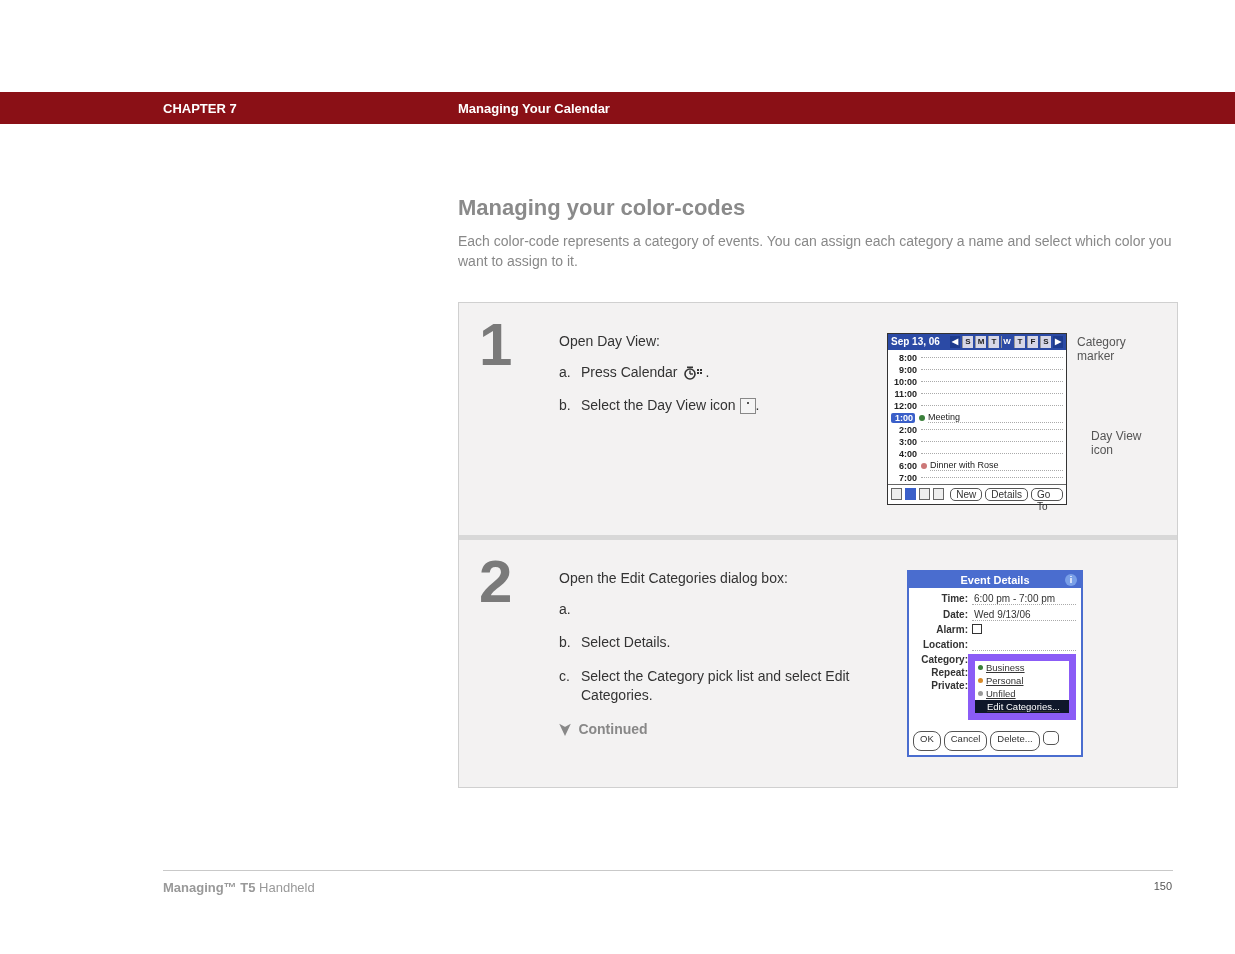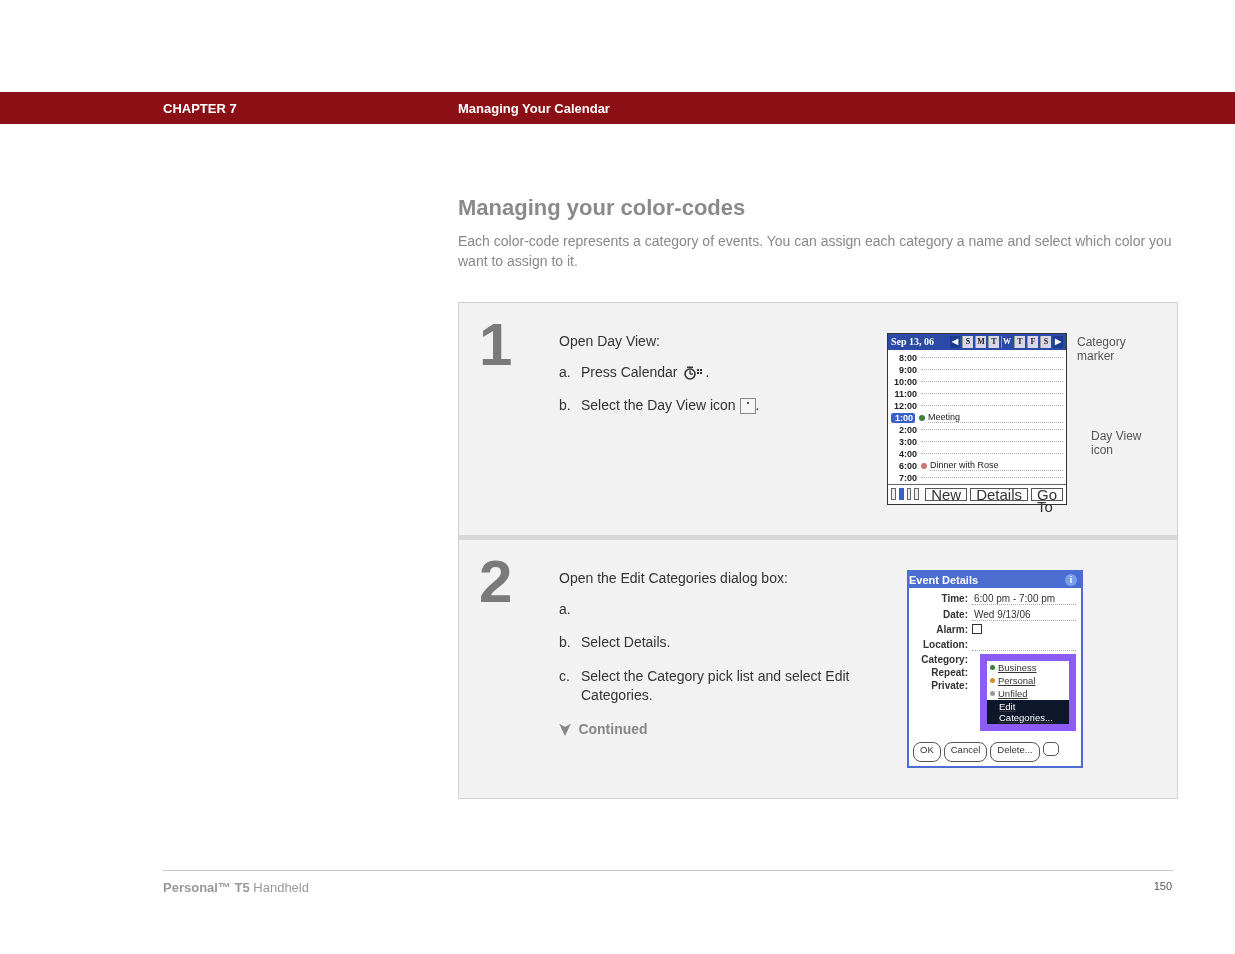--- a/index.html
+++ b/index.html
@@ -149,21 +149,20 @@
     font-family: Arial, sans-serif;
   }
   .dv-title {
     background: #2b4aa5;
     color: #fff;
     font-weight: bold;
     font-size: 10px;
     padding: 2px 3px;
     display: flex;
     gap: 2px;
-    font-family: Liberation Serif, serif;
   }
   .dv-date { flex: 0 0 auto; }
   .dv-arrow {
     width: 10px; height: 12px;
     background: #1c3a8e;
     color: #fff;
     display: flex;
     align-items: center;
     justify-content: center;
     font-size: 8px;
@@ -209,41 +208,42 @@
     border:1px solid #666;
     background:#eee;
     font-size:7px;
     display:flex;
     align-items:center;
     justify-content:center;
   }
   .dv-tool-icon.active { background:#3a5fc9; border-color:#3a5fc9; }
   .dv-btn {
     border:1px solid #555;
-    border-radius:0;
+    border-radius:5px;
     padding:0 5px;
-    font-size:15px;
+    font-size:10px;
     height:13px;
     line-height:12px;
     background:#fff;
   }
 
   
   .ed-screen {
     width: 176px;
     border: 2px solid #4a6dcf;
     background:#fff;
     font-family: Arial, sans-serif;
     margin-left: 20px;
   }
   .ed-title {
     background:#4a6dcf;
     color:#fff;
     font-weight:bold;
     font-size:11px;
+    text-align:center;
     padding:2px 0;
     position:relative;
   }
   .ed-info {
     position:absolute;
     right:4px; top:2px;
     width:12px; height:12px;
     border-radius:50%;
     background:#7aa0e8;
     color:#fff;
@@ -505,21 +505,21 @@
                 </div>
               <div class="ed-row">
                   <span class="ed-label">Alarm:</span>
                   <span class="ed-checkbox"></span>
                 </div>
               <div class="ed-row">
                   <span class="ed-label">Location:</span>
                   <span class="ed-val"></span>
                 </div>
               <div class="ed-row" style="align-items:flex-start;">
-                <div style="width:54px; text-align:right; margin-right:12px;">
+                <div style="width:54px; text-align:right; margin-right:0;">
                   <div style="font-weight:bold;">Category:</div>
                   <div style="font-weight:bold; margin-top:2px;">Repeat:</div>
                   <div style="font-weight:bold; margin-top:2px;">Private:</div>
                 </div>
                 <div class="ed-picklist">
                   <div class="ed-opt">
                       <span class="ed-dot"></span>
                       <span>Business</span>
                     </div>
                   <div class="ed-opt">
@@ -545,15 +545,15 @@
           </div>
         </div>
       </div>
     </div>
 
   </div>
 </div>
 
 <div class="footer-rule"></div>
 <div class="footer-left">
-  <span>Personal™ T5</span><span class="thin"> Handheld</span>
+  <span>Managing™ T5</span><span class="thin"> Handheld</span>
 </div>
 <div class="footer-right">150</div>
 
 </body></html>

